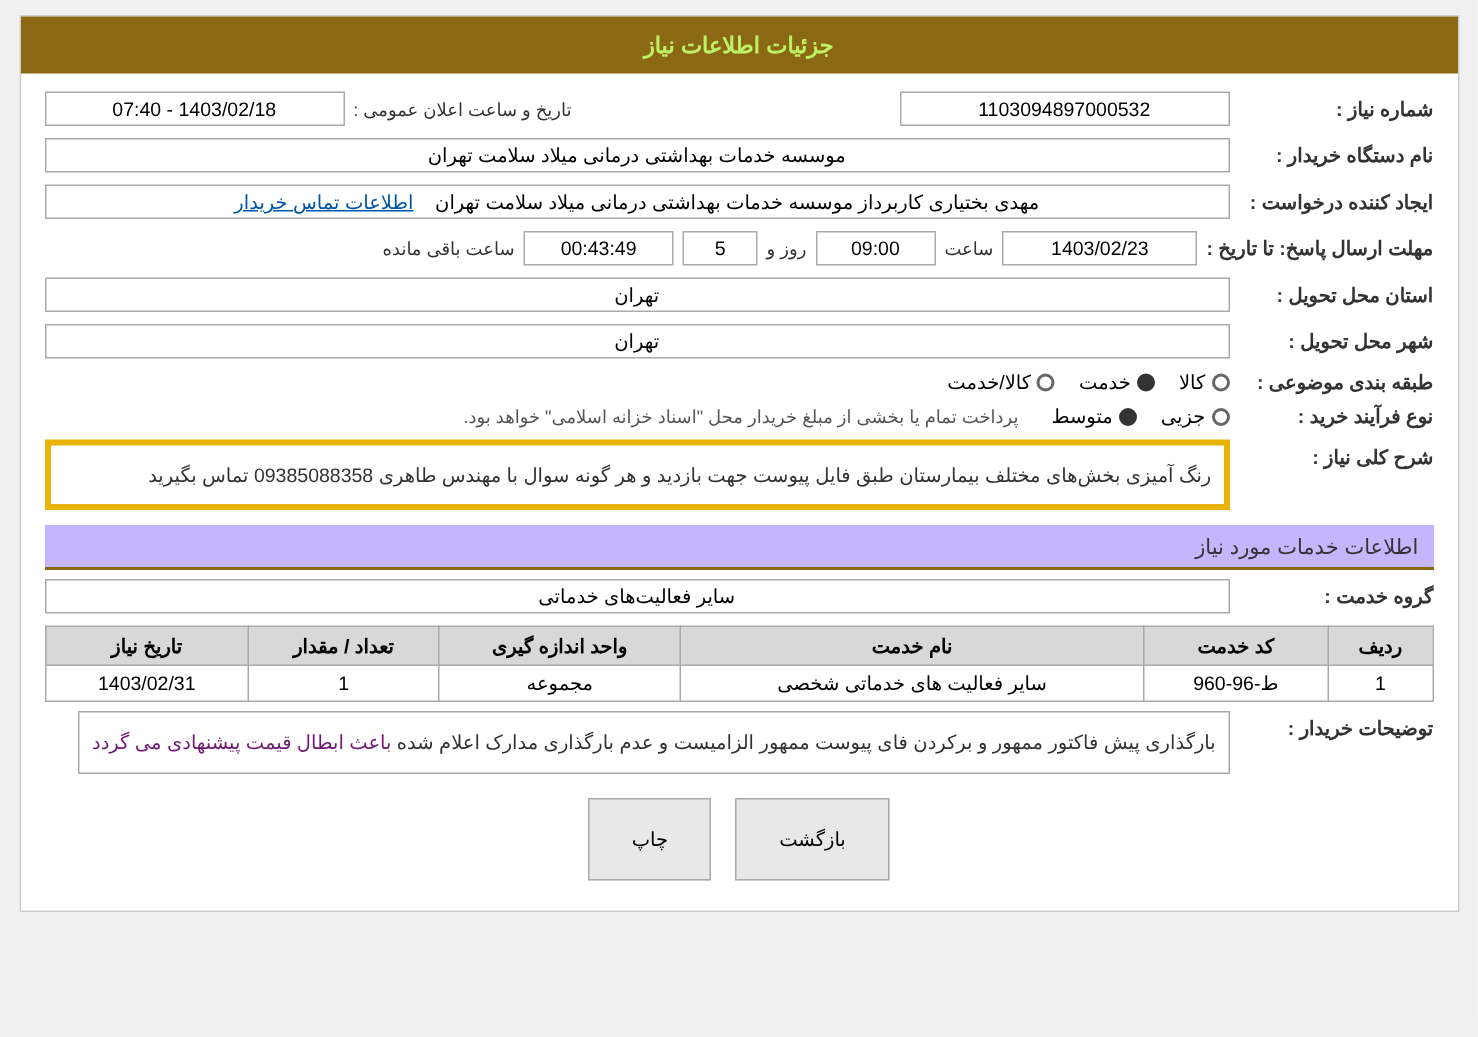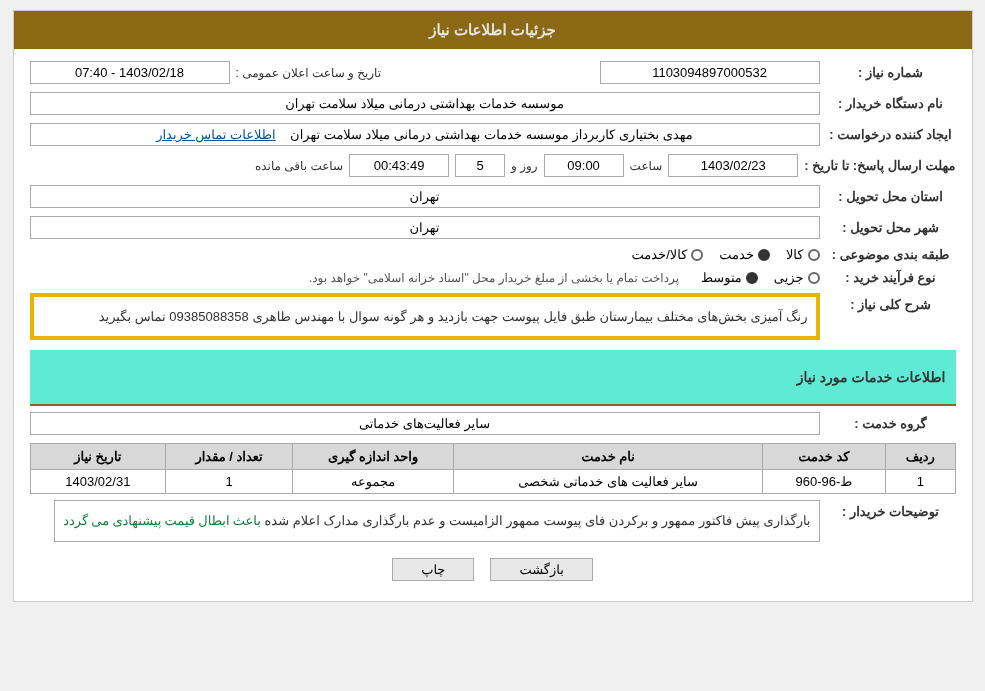--- a/index.html
+++ b/index.html
@@ -13,60 +13,60 @@
       align-items: flex-start;
       padding: 10px;
     }
     .container {
       width: 960px;
       background: #fff;
       border: 1px solid #ccc;
     }
     .header {
       background: #8b6914;
-      color: #e5e5e5;
+      color: #bef264;
       text-align: center;
       padding: 10px;
       font-size: 15px;
       font-weight: bold;
     }
     .content {
       padding: 12px 16px;
     }
     .row {
       display: flex;
       align-items: center;
       margin-bottom: 8px;
       gap: 6px;
     }
     .label {
       color: #333;
       white-space: nowrap;
       min-width: 130px;
-      text-align: center;
+      text-align: right;
       font-weight: bold;
     }
     .value-box {
       border: 1px solid #aaa;
       background: #fff;
       padding: 3px 6px;
       flex: 1;
       text-align: center;
       min-height: 22px;
     }
     .small-label {
       white-space: nowrap;
       color: #333;
       font-size: 12px;
     }
     .section-header {
-      background: #5eead4;
+      background: #c4b5fd;
       border-bottom: 2px solid #8b6914;
-      padding: 19px 10px;
-      font-weight: bold;
+      padding: 6px 10px;
+      font-weight: normal;
       font-size: 14px;
       margin: 10px 0 6px 0;
       color: #333;
     }
     .radio-group {
       display: flex;
       gap: 16px;
       align-items: center;
     }
     .radio-item {
@@ -121,31 +121,30 @@
     }
     .buyer-notes {
       border: 1px solid #aaa;
       padding: 8px;
       font-size: 13px;
       line-height: 1.8;
       color: #333;
       text-align: right;
     }
     .buyer-notes .red-text {
-      color: #15803d;
-      font-family: Liberation Serif, serif;
+      color: #701a75;
     }
     .buttons-row {
       display: flex;
       justify-content: center;
       gap: 16px;
       margin: 16px 0 8px 0;
     }
     .btn {
-      padding: 3px 28px;
+      padding: 19px 28px;
       font-size: 13px;
       border: 1px solid #aaa;
       background: #e8e8e8;
       cursor: pointer;
       font-family: Tahoma, Arial, sans-serif;
     }
     .relative-wrapper {
       position: relative;
     }
     .link-text {

